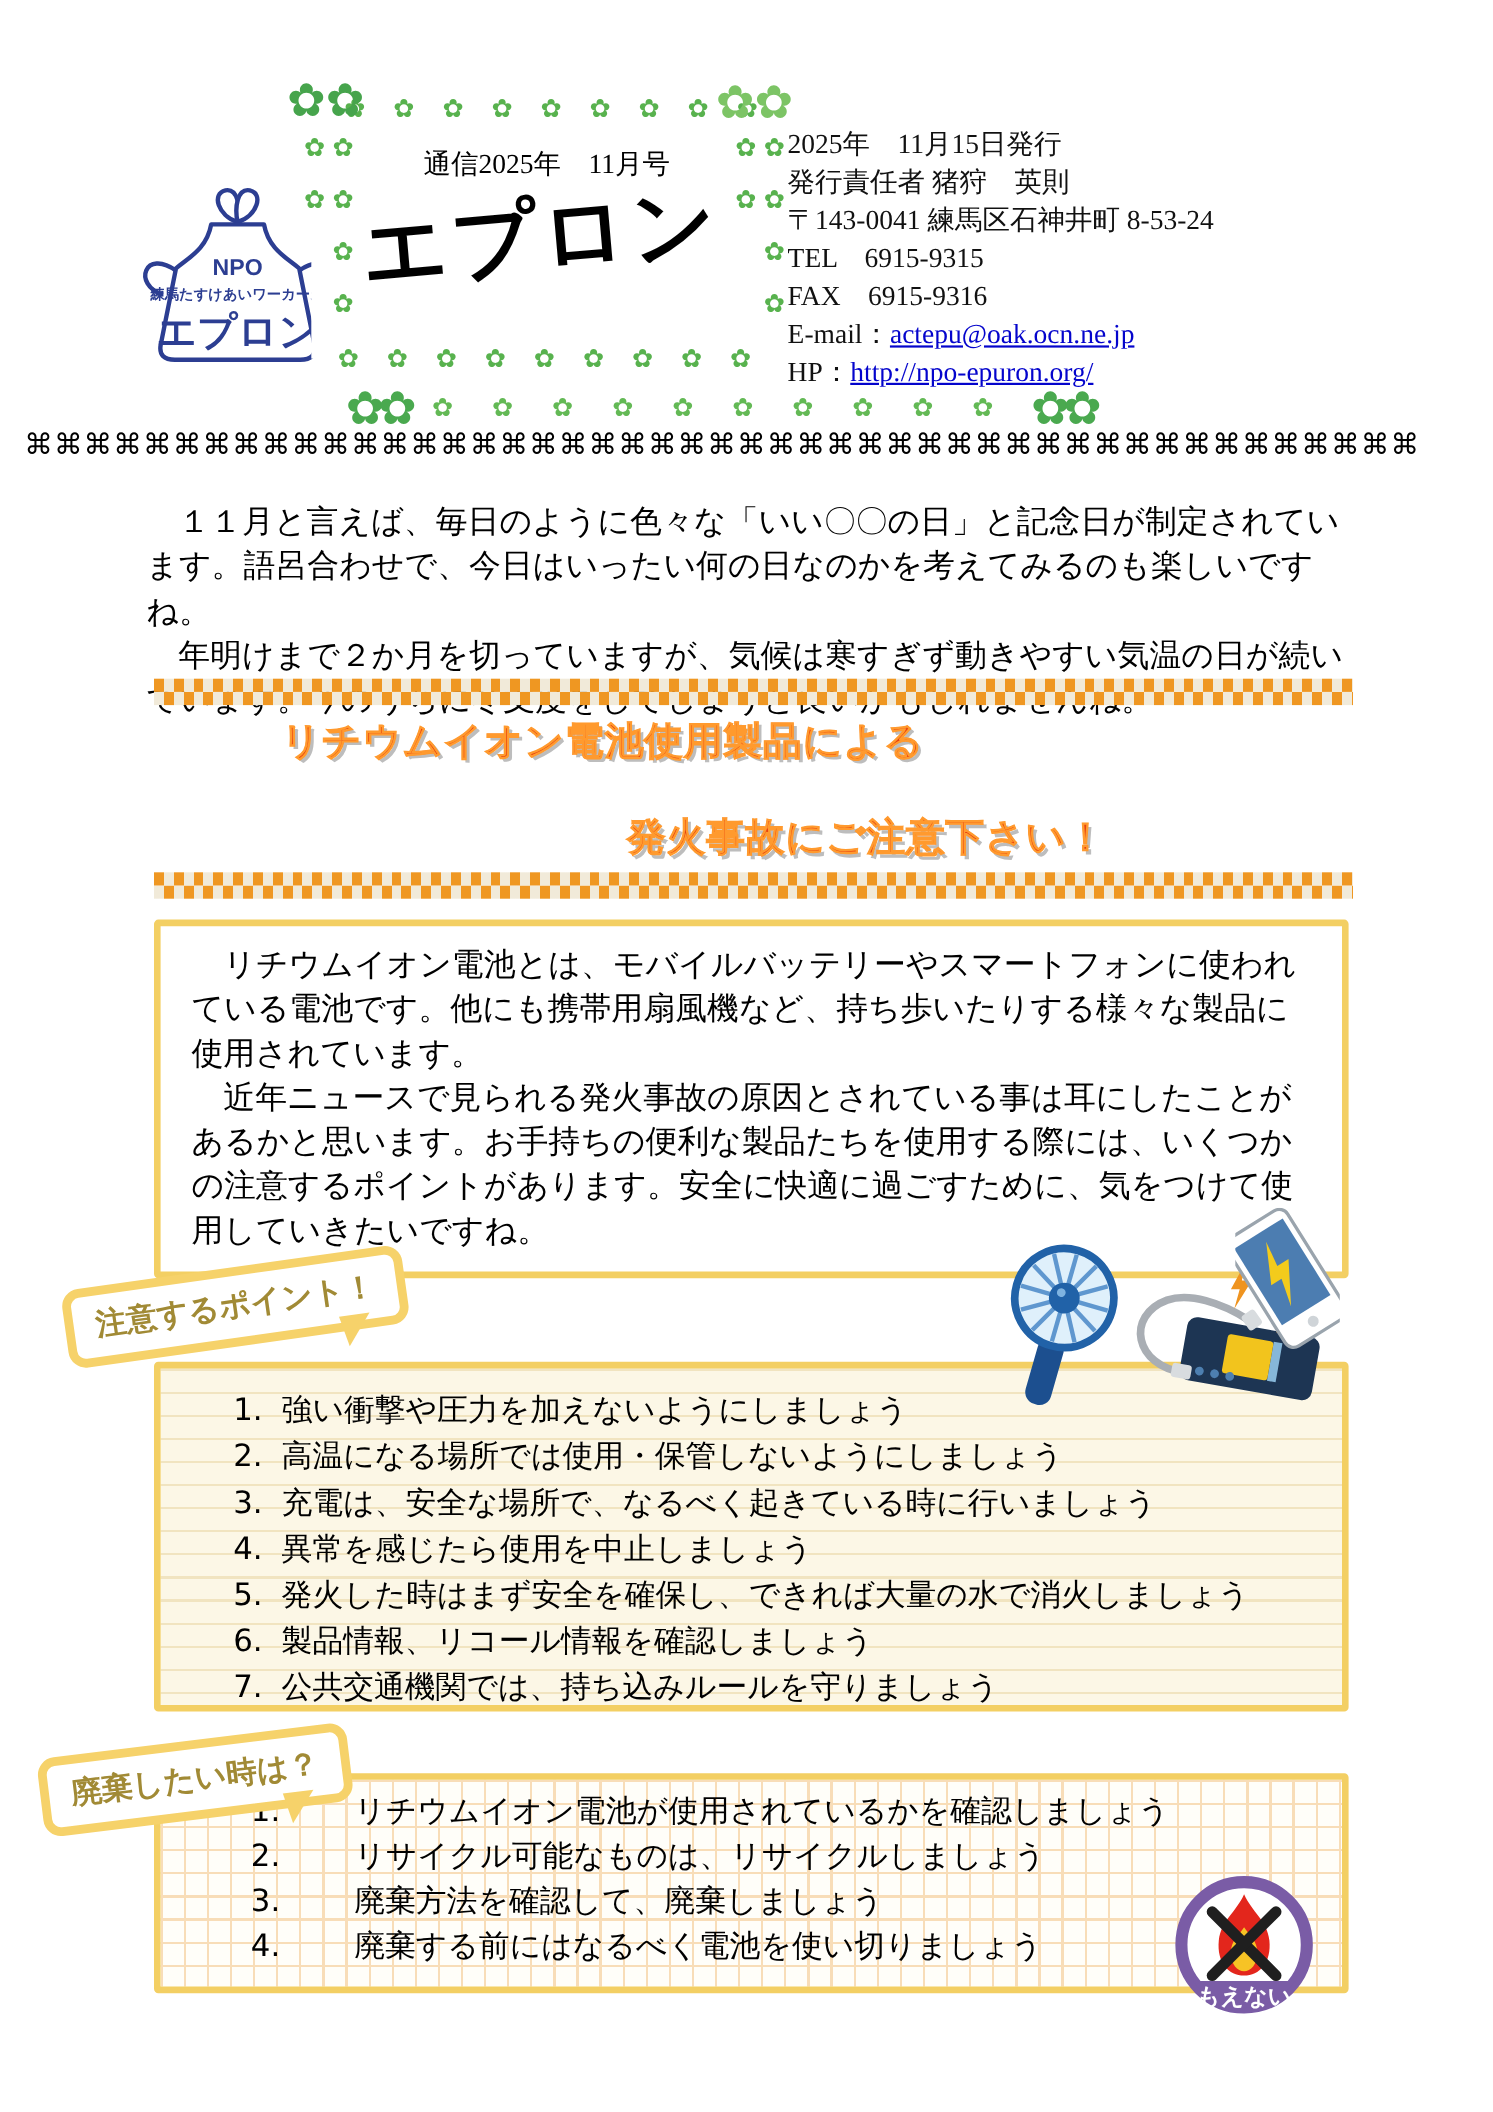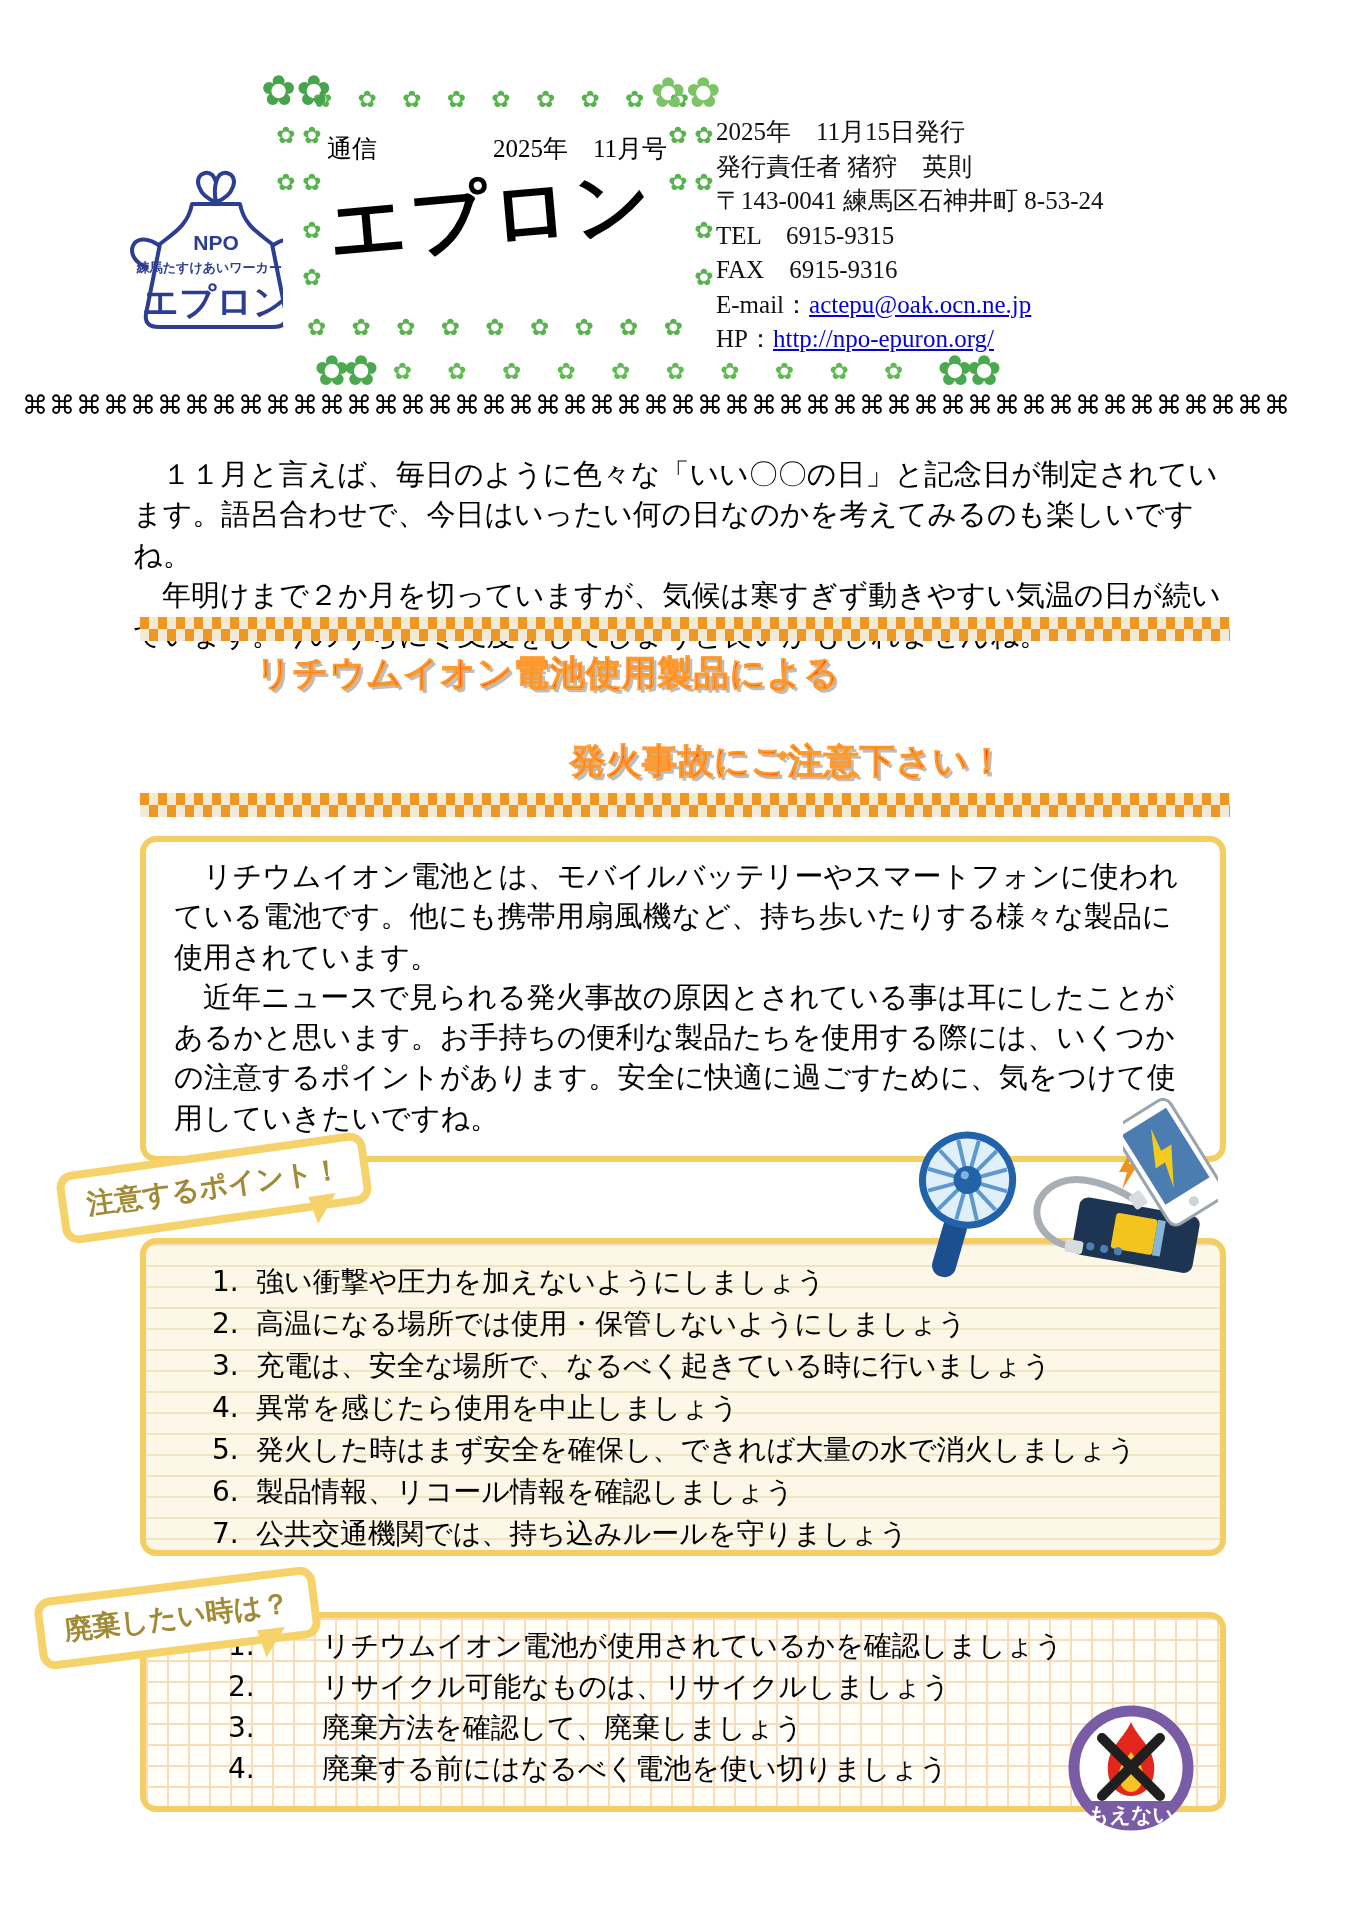--- a/index.html
+++ b/index.html
@@ -13,21 +13,21 @@
   .logo{position:absolute;left:110px;top:166px;width:212px;height:168px;}
   .masthead{position:absolute;left:283px;top:96px;width:418px;height:230px;background:#fff;}
   .cl{color:#58b24e;user-select:none;}
   .cl-top{position:absolute;top:-10px;left:30px;right:10px;font-size:23px;letter-spacing:9px;white-space:nowrap;overflow:hidden;}
   .cl-bottom{position:absolute;bottom:-14px;left:24px;right:10px;font-size:23px;letter-spacing:9px;white-space:nowrap;overflow:hidden;}
   .cl-left{position:absolute;left:-10px;top:26px;bottom:6px;writing-mode:vertical-rl;font-size:23px;letter-spacing:7px;overflow:hidden;}
   .cl-right{position:absolute;right:-16px;top:26px;bottom:6px;writing-mode:vertical-rl;font-size:23px;letter-spacing:7px;overflow:hidden;}
   .cl-corner{position:absolute;font-size:42px;line-height:1;}
   .cl-tl{top:-26px;left:-22px;color:#46a44c;}
   .cl-tr{top:-24px;right:-20px;color:#7cc465;}
-  .mast-row{display:flex;justify-content:space-between;margin:36px 34px 0 44px;font-size:25px;color:#000;}
+  .mast-row{display:flex;justify-content:center;margin:36px 34px 0 44px;font-size:25px;color:#000;}
   .mast-title{margin-top:8px;text-align:center;font-size:76px;font-weight:900;color:#000;
     transform:rotate(-5deg);letter-spacing:4px;line-height:1.1;}
   .pub{position:absolute;left:716px;top:116px;width:330px;font-size:25px;line-height:1.26;color:#111;white-space:nowrap;}
   .pub div{margin-bottom:3px;}
   .link{color:#0404cc;text-decoration:underline;cursor:pointer;}
 
   
   .garland{position:absolute;top:346px;left:295px;width:720px;display:flex;align-items:center;justify-content:center;gap:20px;}
   .garland .sprig{font-size:42px;color:#4aa94f;letter-spacing:-6px;}
   .garland .row{font-size:23px;color:#63b955;letter-spacing:14px;white-space:nowrap;}
@@ -48,21 +48,21 @@
     background-repeat:no-repeat;}
   .stitch1{top:617px;}
   .stitch2{top:793px;}
   .big-title{position:absolute;font-size:35px;font-weight:800;color:#e8400e;
     -webkit-text-stroke:1px #ff9a2e;text-shadow:3px 3px 0 #bdbdbd;letter-spacing:1px;white-space:nowrap;margin-left:42px;}
   .title1{left:214px;top:650px;}
   .title2{left:528px;top:738px;}
 
   
   .gold-box{position:absolute;left:140px;width:1086px;box-sizing:border-box;
-    border:6px solid #f3cf63;border-radius:16px;background:#fff;z-index:1;}
+    border:6px solid #f3cf63;border-radius:4px;background:#fff;z-index:1;}
   .box-info{top:836px;padding:14px 26px 18px 28px;font-size:29px;line-height:1.39;color:#000;}
   .box-info p{margin:0;}
   .box-list{top:1238px;height:318px;padding:24px 16px 0 66px;
     background-color:#fcf7e6;
     background-image:repeating-linear-gradient(180deg,#f1e4c0 0,#f1e4c0 2px,transparent 2px,transparent 21px);}
   .box-grid{top:1612px;height:200px;padding:14px 16px 0 82px;
     background-color:#fffef9;
     background-image:
       repeating-linear-gradient(180deg,#f8ddb8 0,#f8ddb8 2px,transparent 2px,transparent 21px),
       repeating-linear-gradient(90deg,#f8ddb8 0,#f8ddb8 2px,transparent 2px,transparent 21px);}

